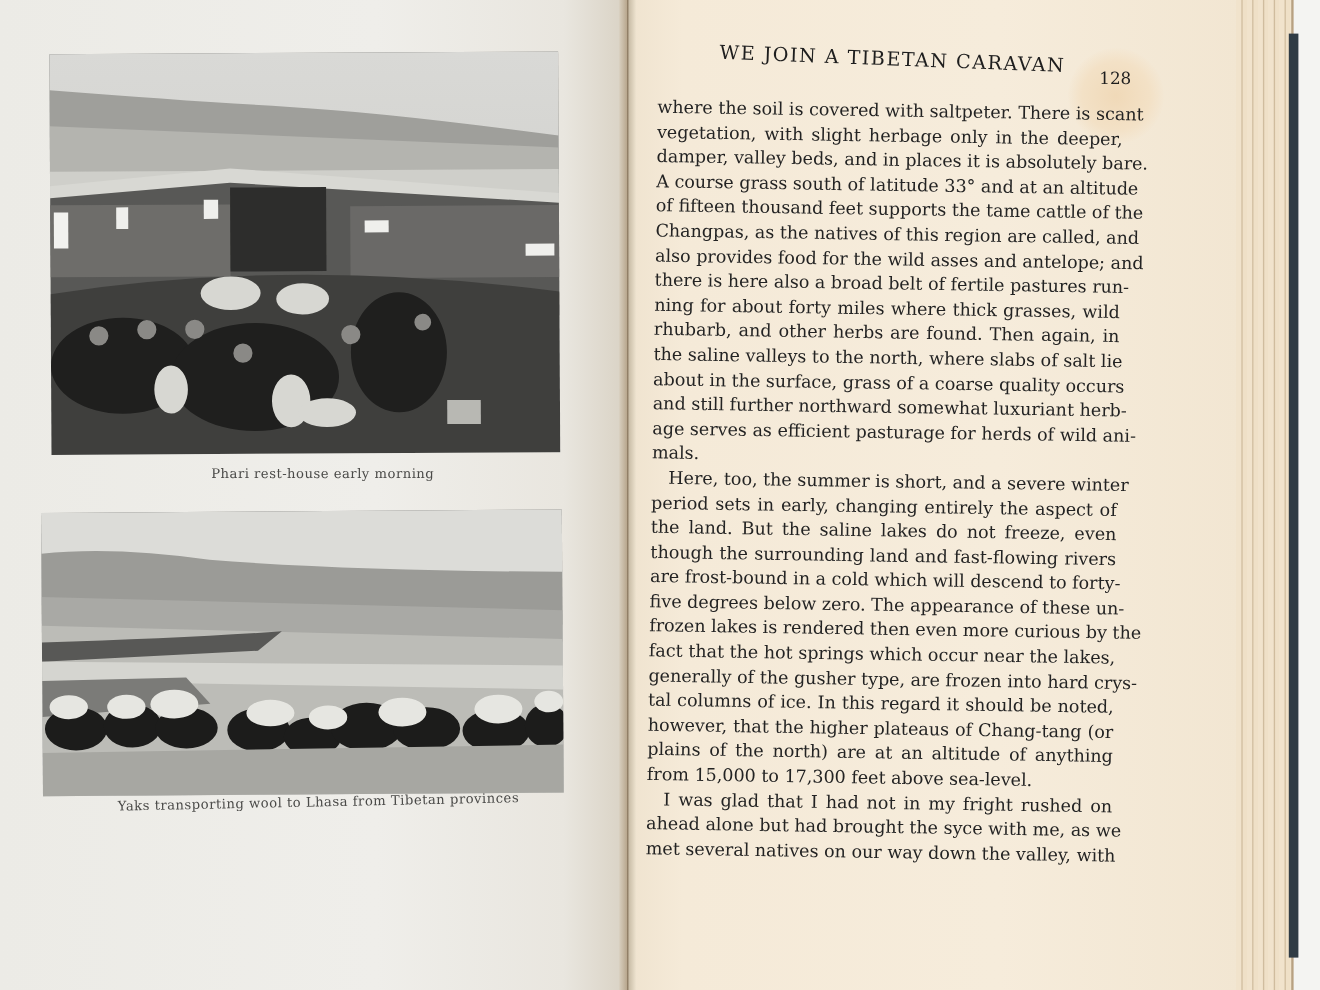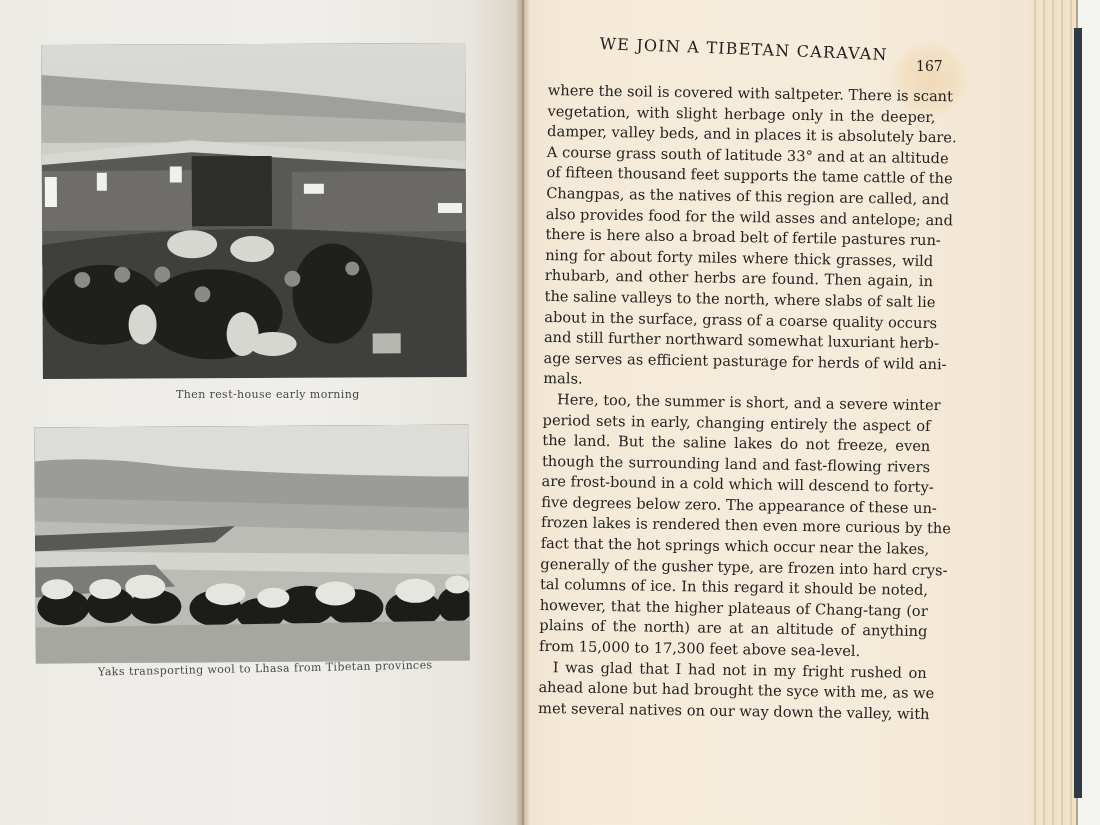--- a/index.html
+++ b/index.html
@@ -109,21 +109,21 @@
       <circle cx="80" cy="230" r="8"></circle>
         <circle cx="120" cy="230" r="8"></circle>
       <circle cx="160" cy="250" r="8"></circle>
         <circle cx="250" cy="235" r="8"></circle>
       <circle cx="40" cy="235" r="8"></circle>
         <circle cx="310" cy="225" r="7"></circle>
     </g>
     <rect x="330" y="290" width="28" height="20" fill="#b8b8b3"></rect>
   </svg>
 </div>
-<div class="caption caption1">Then rest-house early morning</div>
+<div class="caption caption1">Phari rest-house early morning</div>
 
 <div class="photo photo2">
   <svg width="434" height="236" viewBox="0 0 434 236">
     <rect width="434" height="236" fill="#dcdcd8"></rect>
     <path d="M0 34 Q60 28 140 40 Q260 50 434 52 L434 96 L0 90 Z" fill="#9b9b97"></path>
     <path d="M0 70 L434 84 L434 110 L0 104 Z" fill="#a9a9a5"></path>
     <path d="M0 94 L434 108 L434 236 L0 236 Z" fill="#bcbcb7"></path>
     <path d="M0 108 Q120 105 200 100 L180 116 Q90 120 0 124 Z" fill="#585856"></path>
     <path d="M0 124 L434 130 L434 150 L0 140 Z" fill="#d5d5d0"></path>
     <path d="M0 140 L120 138 L140 160 L0 170 Z" fill="#7b7b78"></path>
@@ -147,21 +147,21 @@
       <ellipse cx="300" cy="168" rx="20" ry="12"></ellipse>
       <ellipse cx="380" cy="166" rx="20" ry="12"></ellipse>
       <ellipse cx="422" cy="160" rx="12" ry="9"></ellipse>
     </g>
     <path d="M0 200 L434 196 L434 236 L0 236 Z" fill="#a7a7a2"></path>
   </svg>
 </div>
 <div class="caption caption2">Yaks transporting wool to Lhasa from Tibetan provinces</div>
 
 <div class="running-head">WE JOIN A TIBETAN CARAVAN</div>
-<div class="page-number">167</div>
+<div class="page-number">128</div>
 
 <div class="text-block">
   <span class="line">where the soil is covered with saltpeter. There is scant</span>
   <span class="line">vegetation, with slight herbage only in the deeper,</span>
   <span class="line">damper, valley beds, and in places it is absolutely bare.</span>
   <span class="line">A course grass south of latitude 33° and at an altitude</span>
   <span class="line">of fifteen thousand feet supports the tame cattle of the</span>
   <span class="line">Changpas, as the natives of this region are called, and</span>
   <span class="line">also provides food for the wild asses and antelope; and</span>
   <span class="line">there is here also a broad belt of fertile pastures run-</span>

